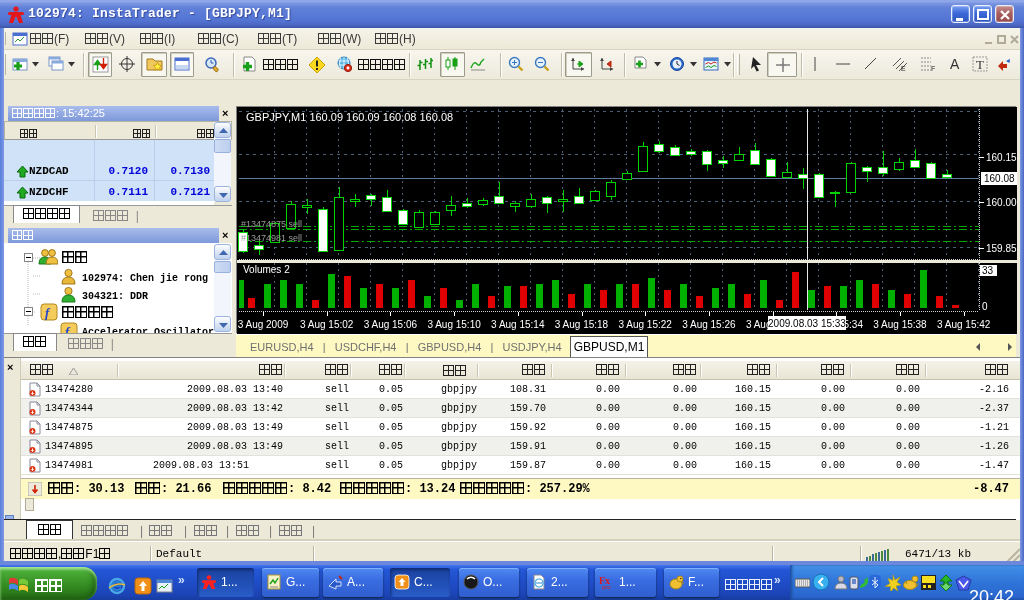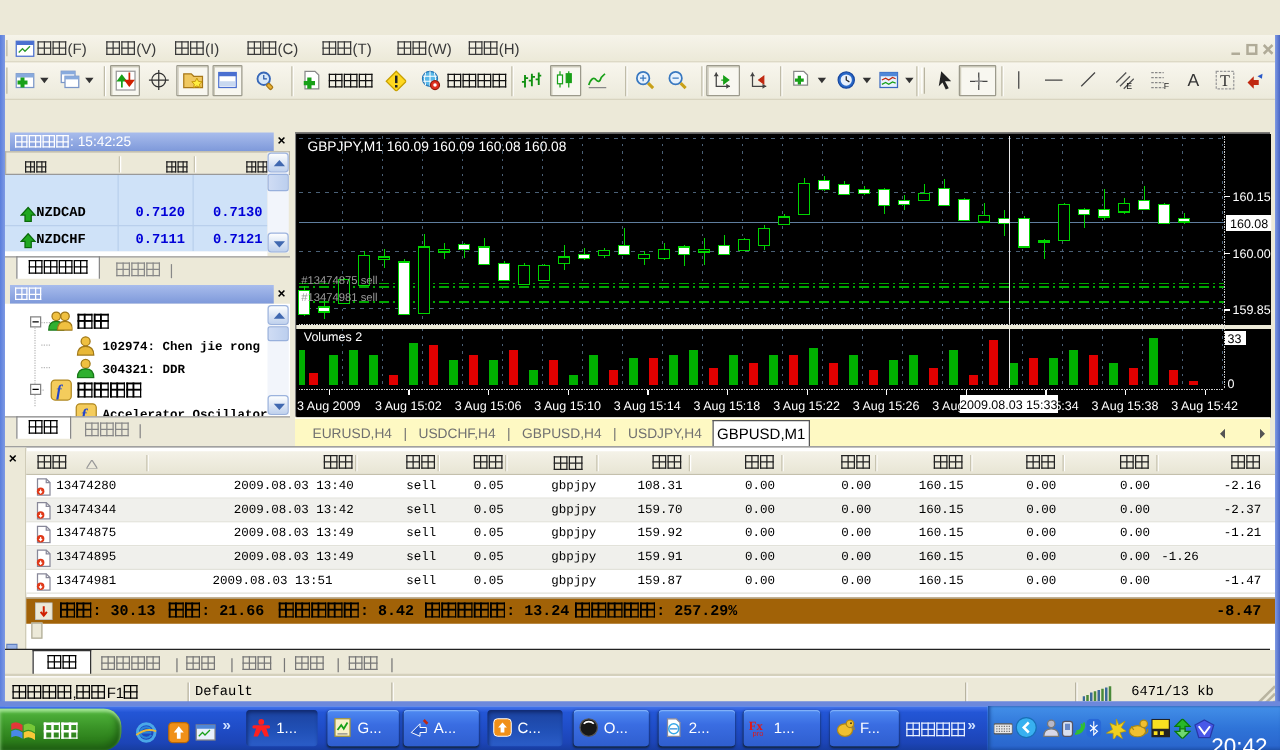--- a/index.html
+++ b/index.html
@@ -61,21 +61,21 @@
 
 #chart{left:236px;top:106px;width:780px;height:227px;background:#000;border-top:1px solid #828282;border-left:1px solid #828282}
 #charttabs{left:236px;top:334px;width:780px;height:23px;background:#fef9c3;border-top:1px solid #fff}
 
 #terminal{left:4px;top:357px;width:1016px;height:163px;background:#fff;border-top:1px solid #828282}
 #term-head{position:absolute;left:17px;top:3px;right:0;height:19px;background:linear-gradient(#f4f2e8,#e8e5d4);border-bottom:1px solid #c4c0ac;color:#222;font-size:12px}
 .th-sep{position:absolute;top:3px;width:1px;height:13px;background:#c8c4b0;box-shadow:1px 0 0 #fff}
 .trow{position:absolute;left:17px;right:0;height:19px;font:10px "Liberation Mono",monospace;color:#000;white-space:nowrap}
 .trow .cell{position:absolute;top:4px}
 .docicon{position:absolute;left:7px;top:2px}
-#term-sum{position:absolute;left:17px;right:0;top:120px;height:21px;background:#a16207;border-top:1px solid #b8b4a4;font:bold 12px "Liberation Mono",monospace;color:#000;white-space:nowrap}
+#term-sum{position:absolute;left:17px;right:0;top:120px;height:21px;background:#fef9c3;border-top:1px solid #b8b4a4;font:bold 12px "Liberation Mono",monospace;color:#000;white-space:nowrap}
 #termtabs{left:4px;top:520px;width:1016px;height:21px;background:#ece9d8;font-size:12px;color:#777}
 #statusbar{left:0;top:541px;width:1024px;height:24px;background:#ece9d8;border-top:1px solid #fff;box-shadow:0 -2px 0 #d4d0bc;font-size:12px;color:#000}
 .ssep{position:absolute;top:4px;width:1px;height:16px;background:#b8b4a0;box-shadow:1px 0 0 #fff}
 
 #bl{left:0;top:28px;width:4px;height:537px;background:linear-gradient(90deg,#5a7edc,#7e9ae4)}
 #br{left:1020px;top:28px;width:4px;height:537px;background:linear-gradient(90deg,#7e9ae4,#4a66c4)}
 #bb{left:0;top:561px;width:1024px;height:4px;background:#6c88dc}
 
 #taskbar{left:0;top:565px;width:1024px;height:35px;background:linear-gradient(#4376ee 0,#3767e4 6%,#2356d6 14%,#1f4cc6 52%,#1c44b6 84%,#173da0 100%)}
 #start{position:absolute;left:0;top:2px;width:97px;height:33px;border-radius:0 14px 14px 0;background:linear-gradient(#7ed06e 0,#4cae38 12%,#3a9427 45%,#2f831d 70%,#277117 100%);box-shadow:inset 0 2px 3px #a8e898,inset -3px -3px 6px #1d5c12;color:#fff;font-style:italic;font-weight:bold;font-size:16px}
@@ -84,20 +84,43 @@
 .tkbtn .lab{position:absolute;left:24px;top:7px;white-space:nowrap}
 .tkbtn svg,.ql svg{position:absolute;left:4px;top:6px}
 .ql{position:absolute;top:6px;width:20px;height:22px}
 #tray{position:absolute;left:790px;top:0;width:234px;height:35px;background:linear-gradient(#4e9ff2 0,#3f8ae5 10%,#2f74d8 50%,#2a67ce 90%,#2258ba 100%);box-shadow:inset 2px 0 3px #1c4c9c}
 #clock{position:absolute;right:10px;top:22px;color:#fff;font-size:18px}
 .trico{position:absolute;top:10px}
 </style></head>
 <body>
 <div id="app">
 
+<div id="titlebar" class="abs">
+ <svg class="abs" style="left:7px;top:5px" width="18" height="18" viewBox="0 0 18 18">
+        <circle cx="9" cy="4" r="2.6" fill="#e41818"></circle>
+        <path d="M2 18 L5 8 h8 l3 10 h-4 l-3 -7 -3 7 z" fill="#e41818"></path>
+        <rect x="1" y="7" width="16" height="3" rx="1.5" fill="#e41818"></rect>
+      </svg>
+ <div class="txt">102974: InstaTrader - [GBPJPY,M1]</div>
+ <div class="wbtn min">
+        <svg width="19" height="18">
+          <rect x="4" y="12" width="7" height="3" fill="#fff"></rect>
+        </svg>
+      </div>
+ <div class="wbtn max">
+        <svg width="19" height="18">
+          <rect x="4" y="4" width="10" height="9" fill="none" stroke="#fff" stroke-width="2"></rect>
+        </svg>
+      </div>
+ <div class="wbtn cls">
+        <svg width="19" height="18">
+          <path d="M5 5 L13 13 M13 5 L5 13" stroke="#fff" stroke-width="2.2"></path>
+        </svg>
+      </div>
+</div>
 
 <div id="menubar" class="abs">
  <div class="grip" style="left:3px"></div>
  <svg class="abs" style="left:12px;top:3px" width="16" height="16" viewBox="0 0 16 16">
         <rect x="1" y="2" width="14" height="12" fill="#fff" stroke="#4a6fd0"></rect>
         <rect x="1" y="2" width="14" height="3" fill="#4a6fd0"></rect>
         <path d="M3 11 l3 -3 2 2 4 -4" stroke="#2a9a2a" fill="none"></path>
       </svg>
  <div class="mitem" style="left:30px"><i class="z"></i><i class="z"></i>(F)</div>
  <div class="mitem" style="left:85px"><i class="z"></i><i class="z"></i>(V)</div>
@@ -787,31 +810,31 @@
         <div class="cell" style="left:132px;width:130px;text-align:right">2009.08.03 13:49</div>
         <div class="cell" style="left:198px;width:130px;text-align:right">sell</div>
         <div class="cell" style="left:252px;width:130px;text-align:right">0.05</div>
         <div class="cell" style="left:388px;width:100px;text-align:center">gbpjpy</div>
         <div class="cell" style="left:395px;width:130px;text-align:right">159.91</div>
         <div class="cell" style="left:469px;width:130px;text-align:right">0.00</div>
         <div class="cell" style="left:546px;width:130px;text-align:right">0.00</div>
         <div class="cell" style="left:620px;width:130px;text-align:right">160.15</div>
         <div class="cell" style="left:694px;width:130px;text-align:right">0.00</div>
         <div class="cell" style="left:769px;width:130px;text-align:right">0.00</div>
-        <div class="cell" style="left:858px;width:130px;text-align:center">-1.26</div>
+        <div class="cell" style="left:858px;width:130px;text-align:right">-1.26</div>
       </div>
       <div class="trow" style="top:98px;background:#ffffff;border-bottom:1px solid #e2e2da">
         <div class="docicon"><svg width="14" height="15" viewBox="0 0 14 15">
             <path d="M2 1 h7 l3 3 v10 H2 z" fill="#fff" stroke="#889"></path>
             <path d="M9 1 v3 h3" fill="none" stroke="#889"></path>
             <circle cx="4.5" cy="11" r="3" fill="#e03818"></circle>
             <path d="M4.5 9.5 v3 m-1.2 -1.4 l1.2 1.4 1.2 -1.4" stroke="#fff" fill="none" stroke-width=".9"></path>
           </svg></div>
         <div class="cell" style="left:24px">13474981</div>
-        <div class="cell" style="left:132px;width:130px;text-align:center">2009.08.03 13:51</div>
+        <div class="cell" style="left:132px;width:130px;text-align:left">2009.08.03 13:51</div>
         <div class="cell" style="left:198px;width:130px;text-align:right">sell</div>
         <div class="cell" style="left:252px;width:130px;text-align:right">0.05</div>
         <div class="cell" style="left:388px;width:100px;text-align:center">gbpjpy</div>
         <div class="cell" style="left:395px;width:130px;text-align:right">159.87</div>
         <div class="cell" style="left:469px;width:130px;text-align:right">0.00</div>
         <div class="cell" style="left:546px;width:130px;text-align:right">0.00</div>
         <div class="cell" style="left:620px;width:130px;text-align:right">160.15</div>
         <div class="cell" style="left:694px;width:130px;text-align:right">0.00</div>
         <div class="cell" style="left:769px;width:130px;text-align:right">0.00</div>
         <div class="cell" style="left:858px;width:130px;text-align:right">-1.47</div>

